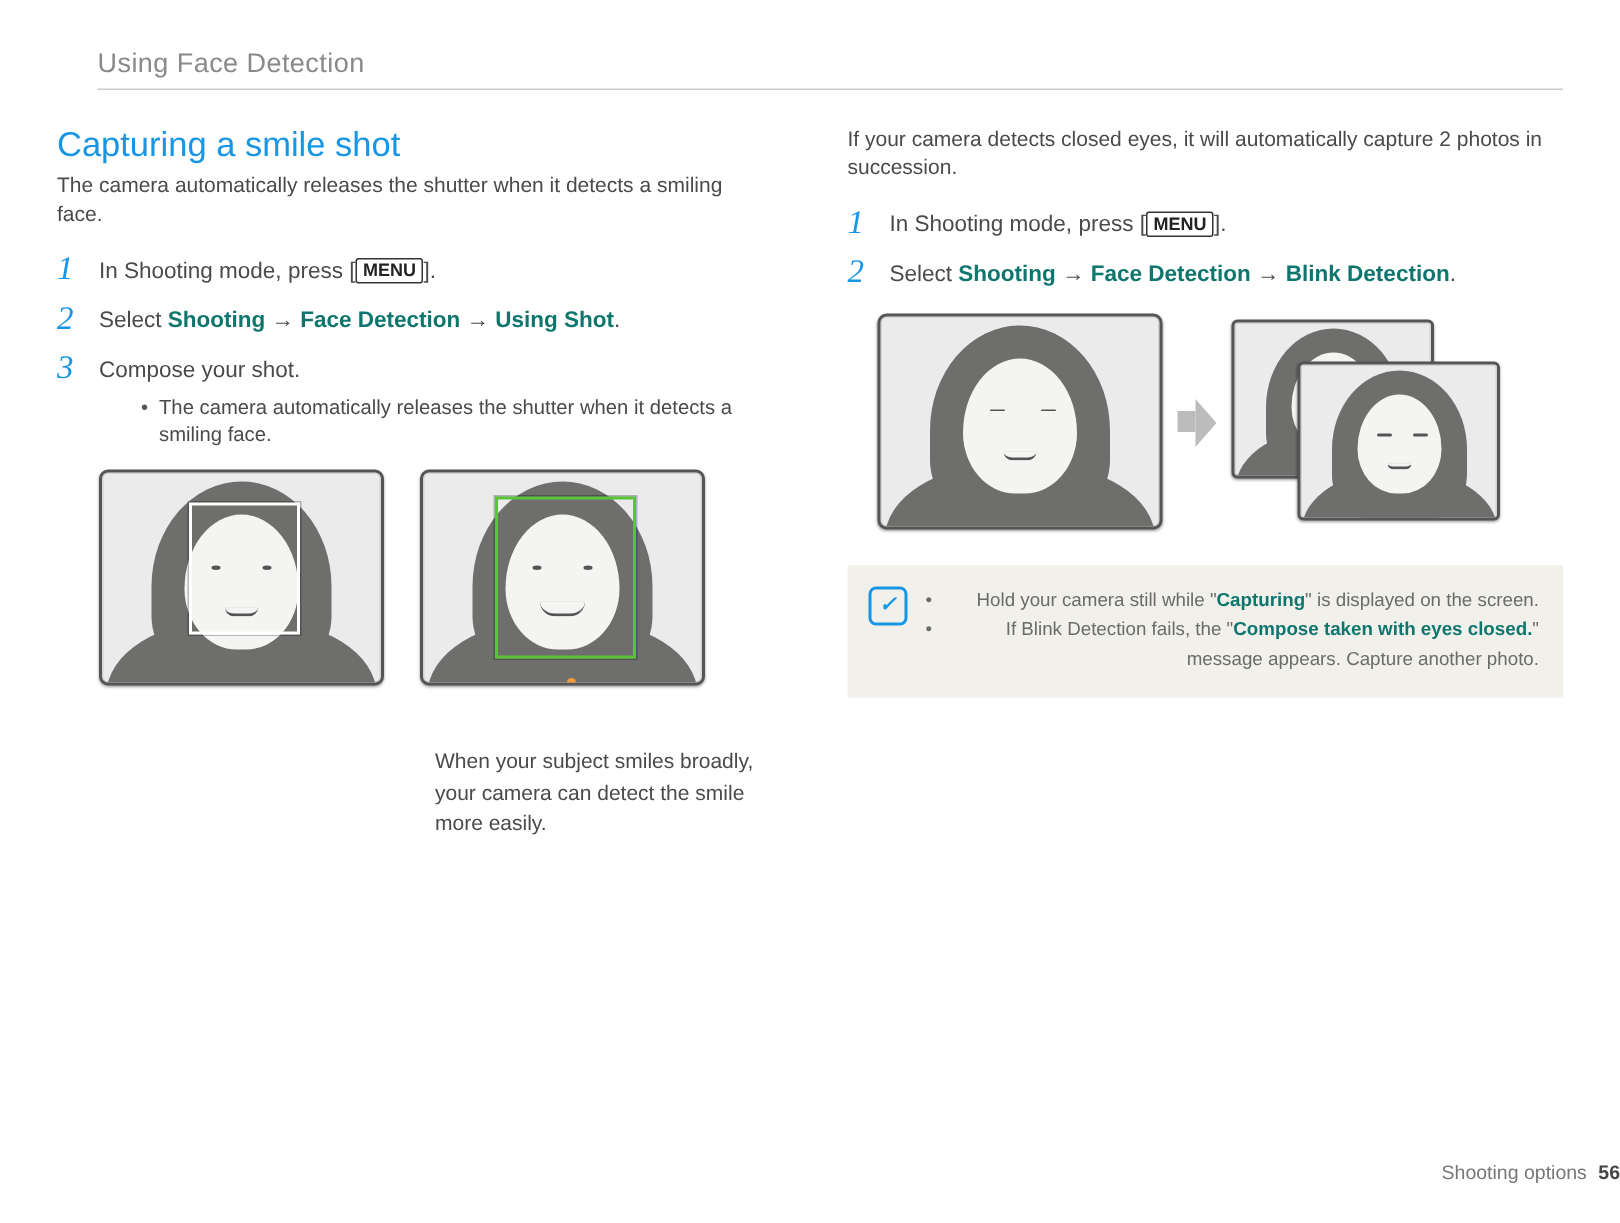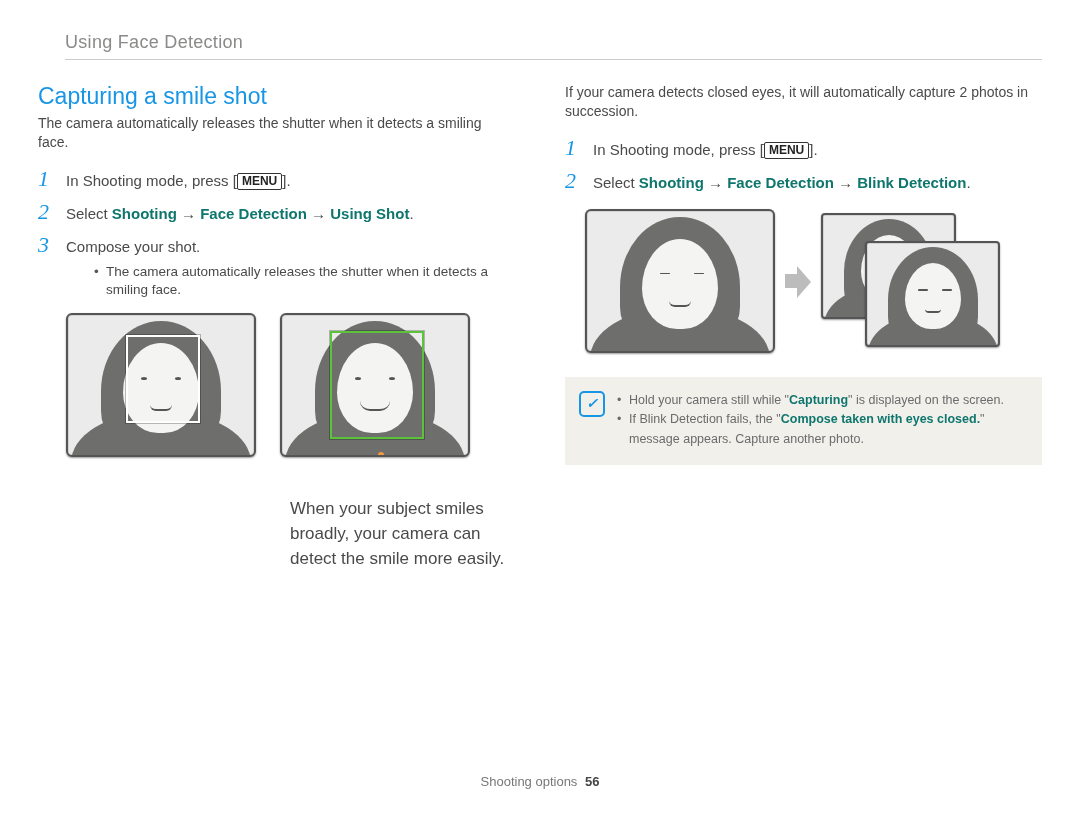--- a/index.html
+++ b/index.html
@@ -139,21 +139,21 @@
     position:absolute; width:2px; height:36px; background:#f39b3b;
     left: 50%; bottom: -36px; transform: translateX(6px);
   }
   .pointer-dot {
     position:absolute; width:6px; height:6px; border-radius:50%; background:#f39b3b;
     left:50%; bottom:-3px; transform:translate(3px, 0);
   }
   .caption {
     margin-left: 252px;
     margin-top: 40px;
-    font-size: 17px;
+    font-size: 14px;
     line-height: 1.45;
     max-width: 220px;
   }
   .blink-row {
     display:flex; align-items:center; gap:10px;
     margin-top: 16px; margin-left: 20px;
     position:relative;
   }
   .arrow-chunky {
     width: 26px; height: 34px; position:relative;
@@ -177,25 +177,25 @@
     line-height: 1.55;
     color:#6b6b6b;
   }
   .note-icon {
     width: 26px; height: 26px; border:2px solid #1796e6; border-radius:5px;
     display:flex; align-items:center; justify-content:center;
     color:#1796e6; font-weight:bold; font-size:14px; flex-shrink:0;
     font-family: Georgia, serif; font-style: italic;
   }
   .notebox ul { list-style:none; }
-  .notebox li { position:relative; padding-left:12px; }
+  .notebox li { position:relative; padding-left:12px;text-align:right; }
   .notebox li::before { content:"•"; position:absolute; left:0; }
   .footer {
     position:absolute; left:0; right:0; bottom: 26px;
-    text-align:center; font-size: 13px; color:#777;
+    text-align:right; font-size: 13px; color:#777;
   }
   .footer .pagenum { font-weight:bold; color:#444; margin-left:4px;}
   .sm .hair{ width:90px; height:100px; top:4px;}
   .sm .faceoval{ width:56px; height:66px; top:20px;}
   .sm .shoulders{ width:130px; height:40px;}
   .sm .eye.l{ top:46px; transform:translateX(-15px);}
   .sm .eye.r{ top:46px; transform:translateX(9px);}
   .sm .mouth{ top:66px; width:16px; height:4px;}
 </style>
 </head>

